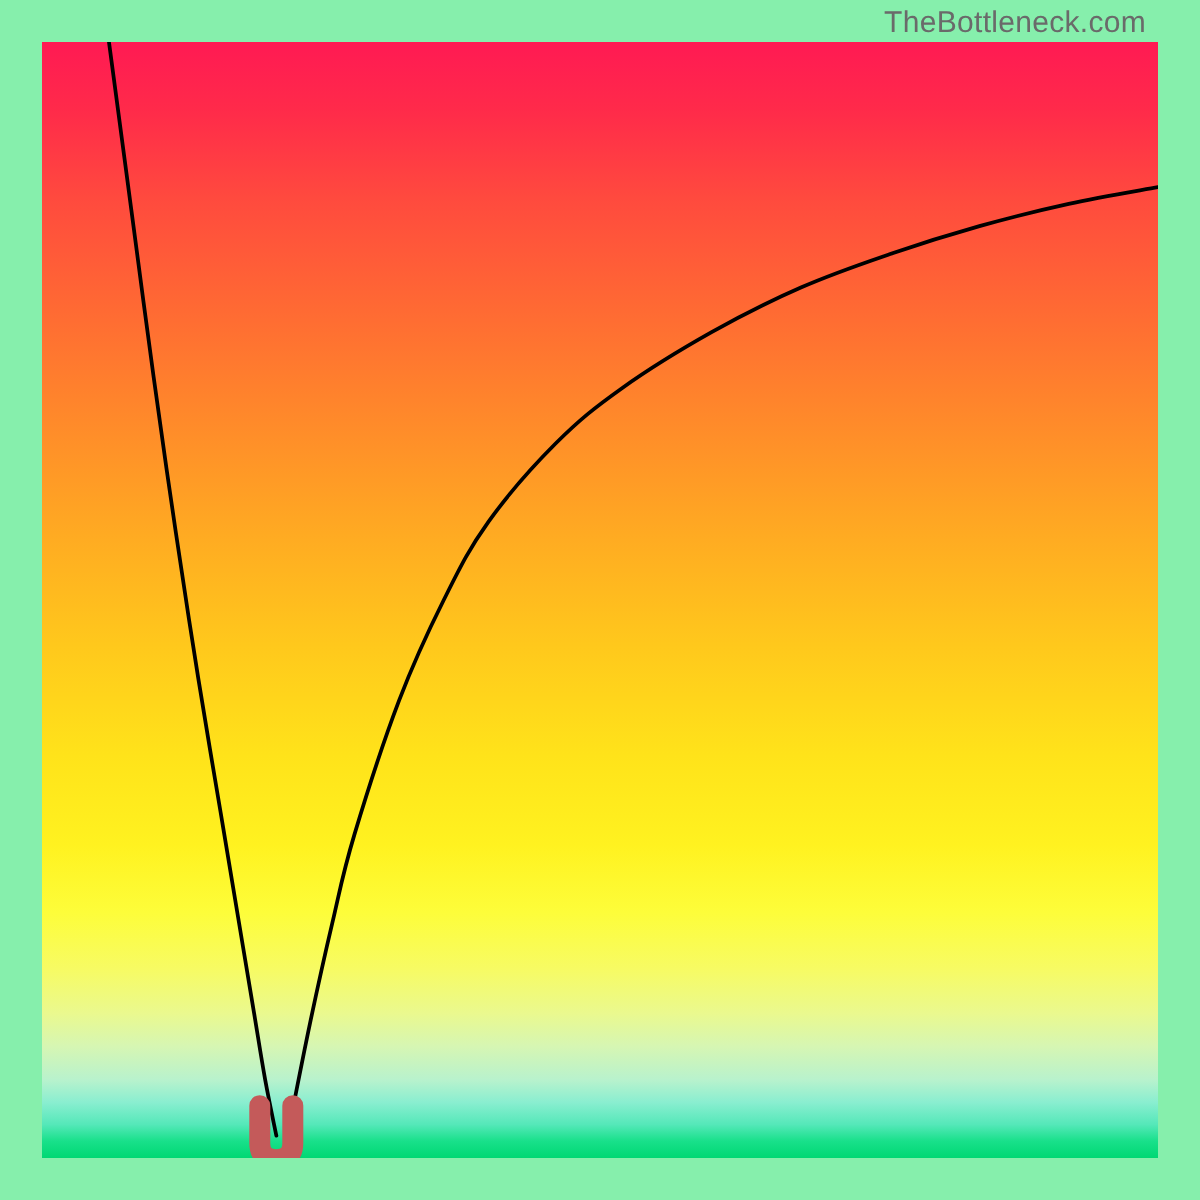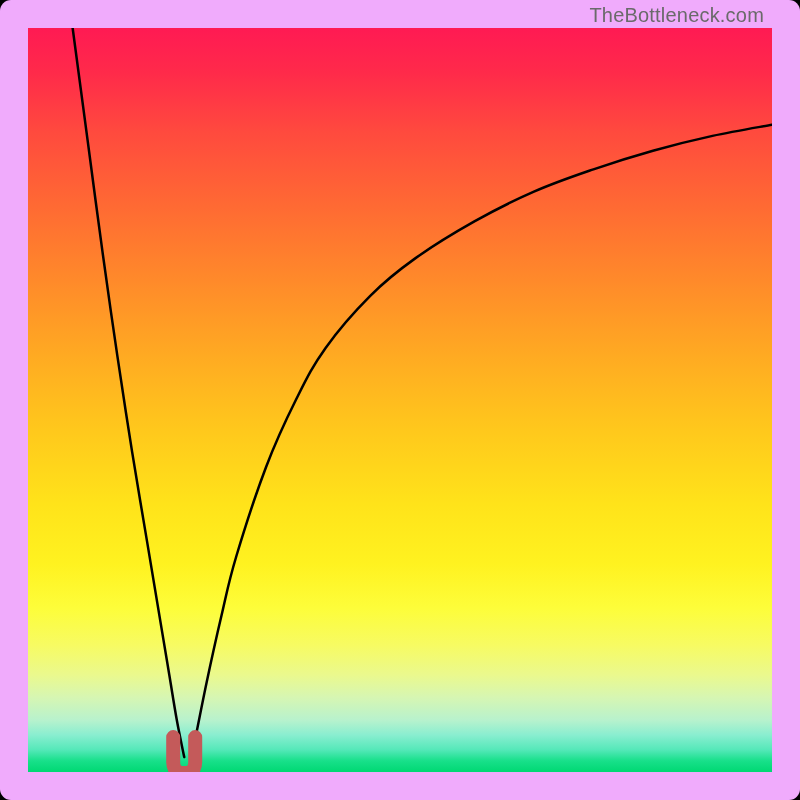--- a/index.html
+++ b/index.html
@@ -9,22 +9,21 @@
     height: 800px;
     background: #000;
     overflow: hidden;
   }
   .frame {
     position: absolute;
     left: 0;
     top: 0;
     width: 800px;
     height: 800px;
-    background: #f0abfc;
-    border-radius: 11px;
+    background: #86efac;
   }
   .plot {
     position: absolute;
     left: 28px;
     top: 28px;
     width: 744px;
     height: 744px;
     overflow: hidden;
   }
   .gradient {

